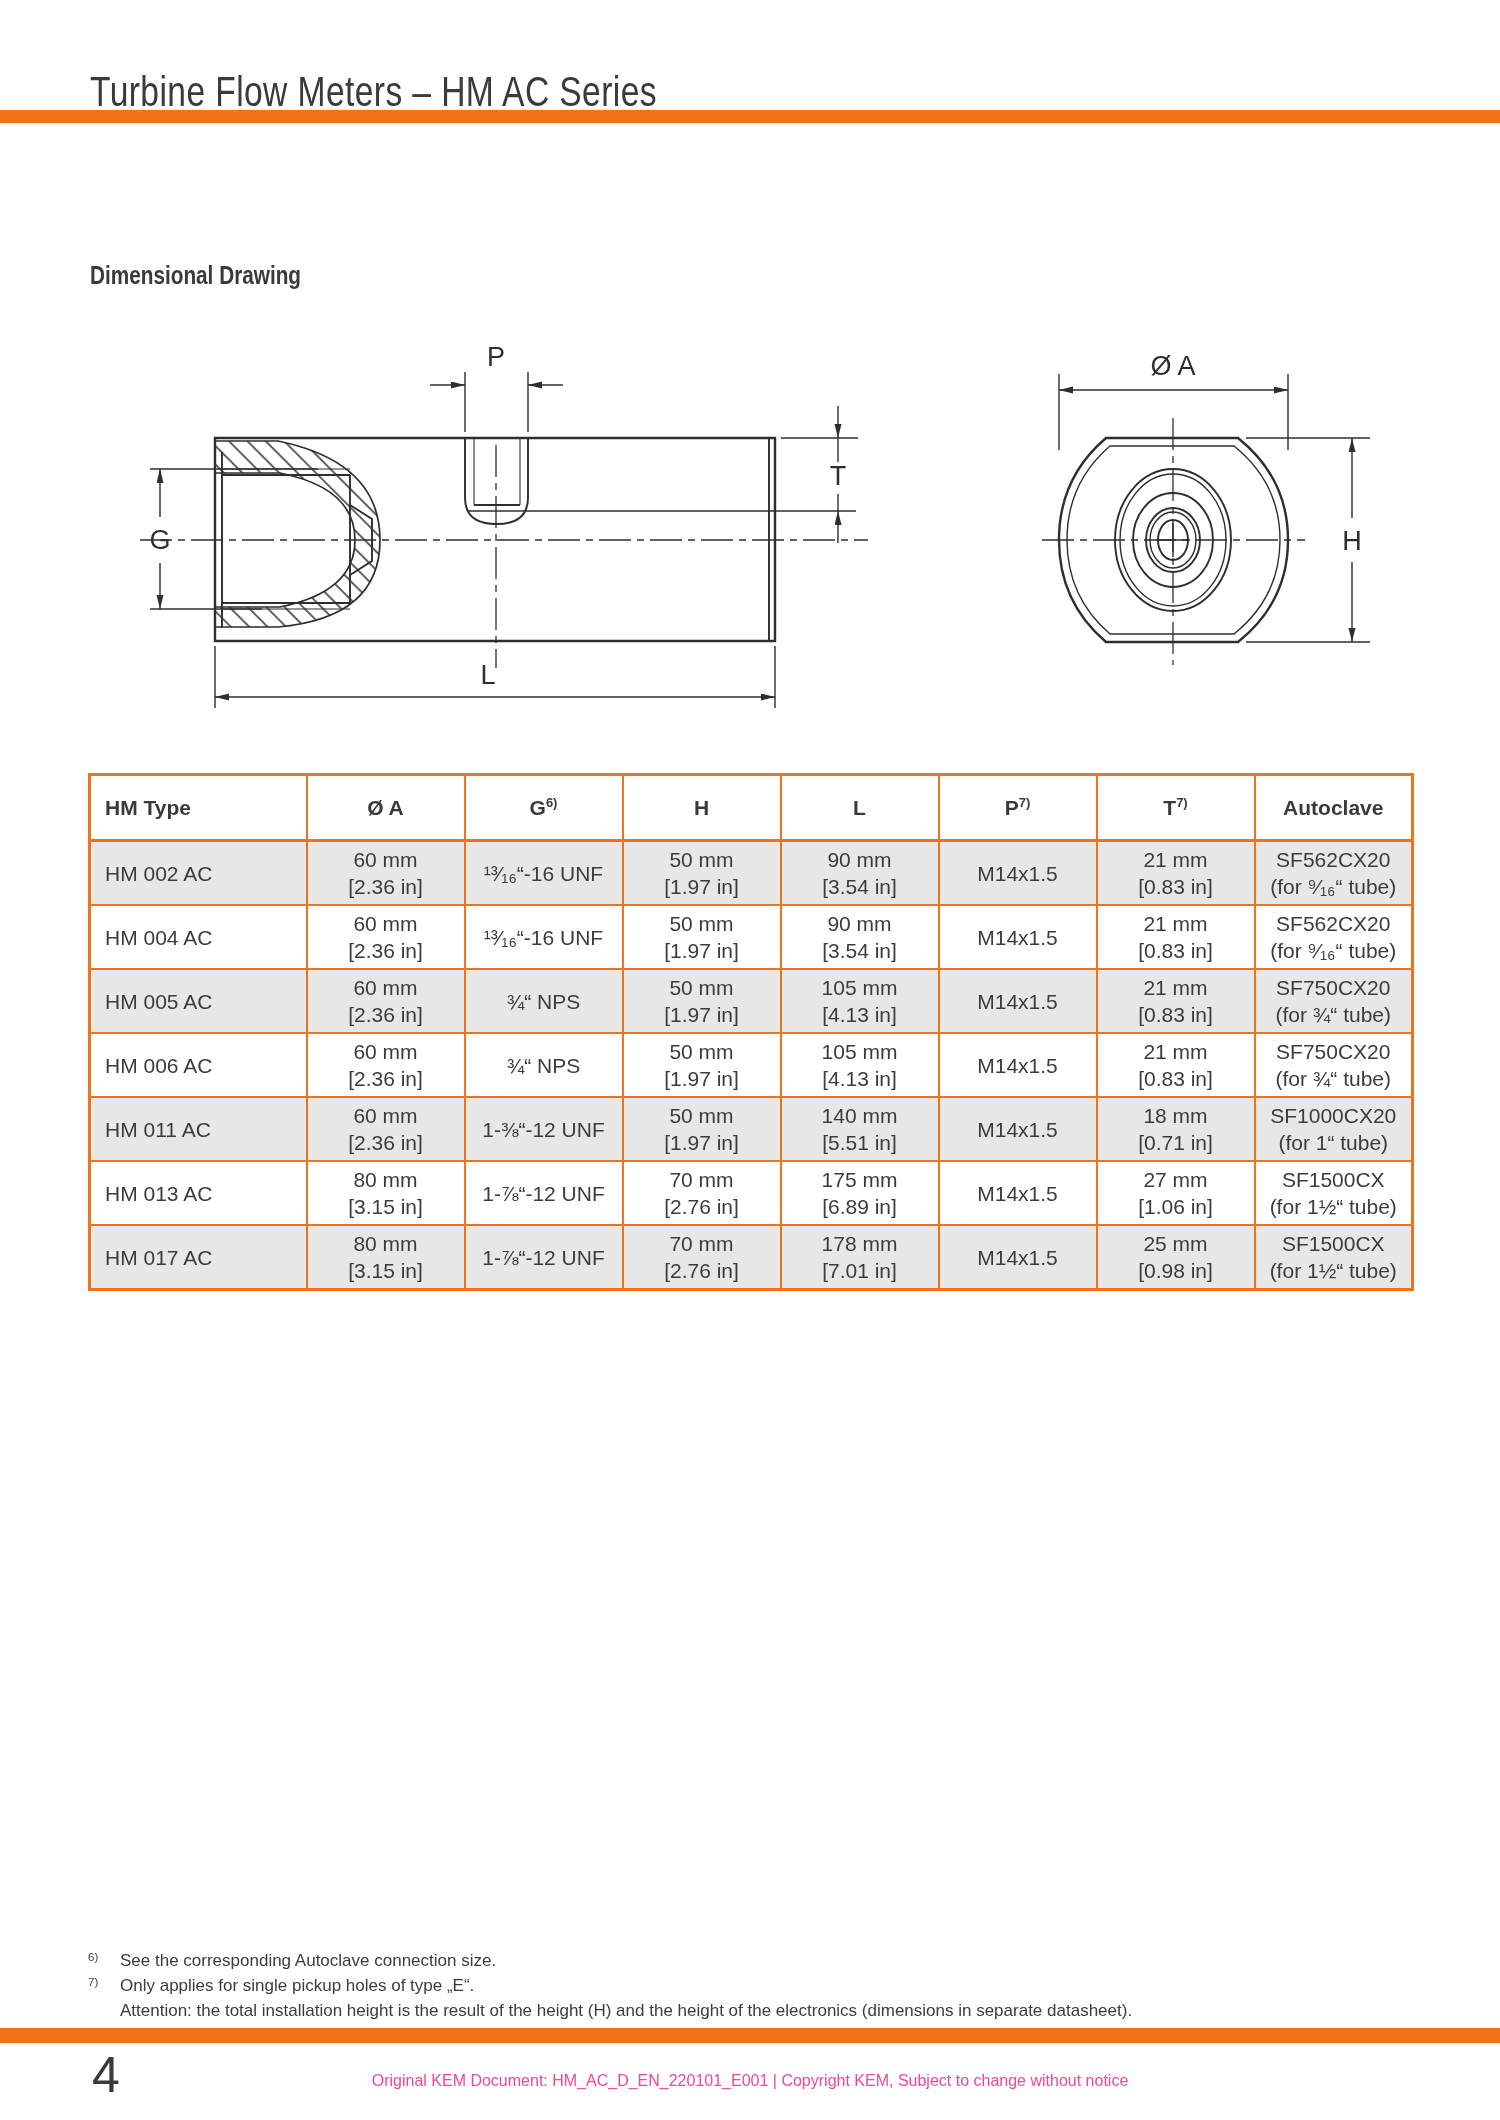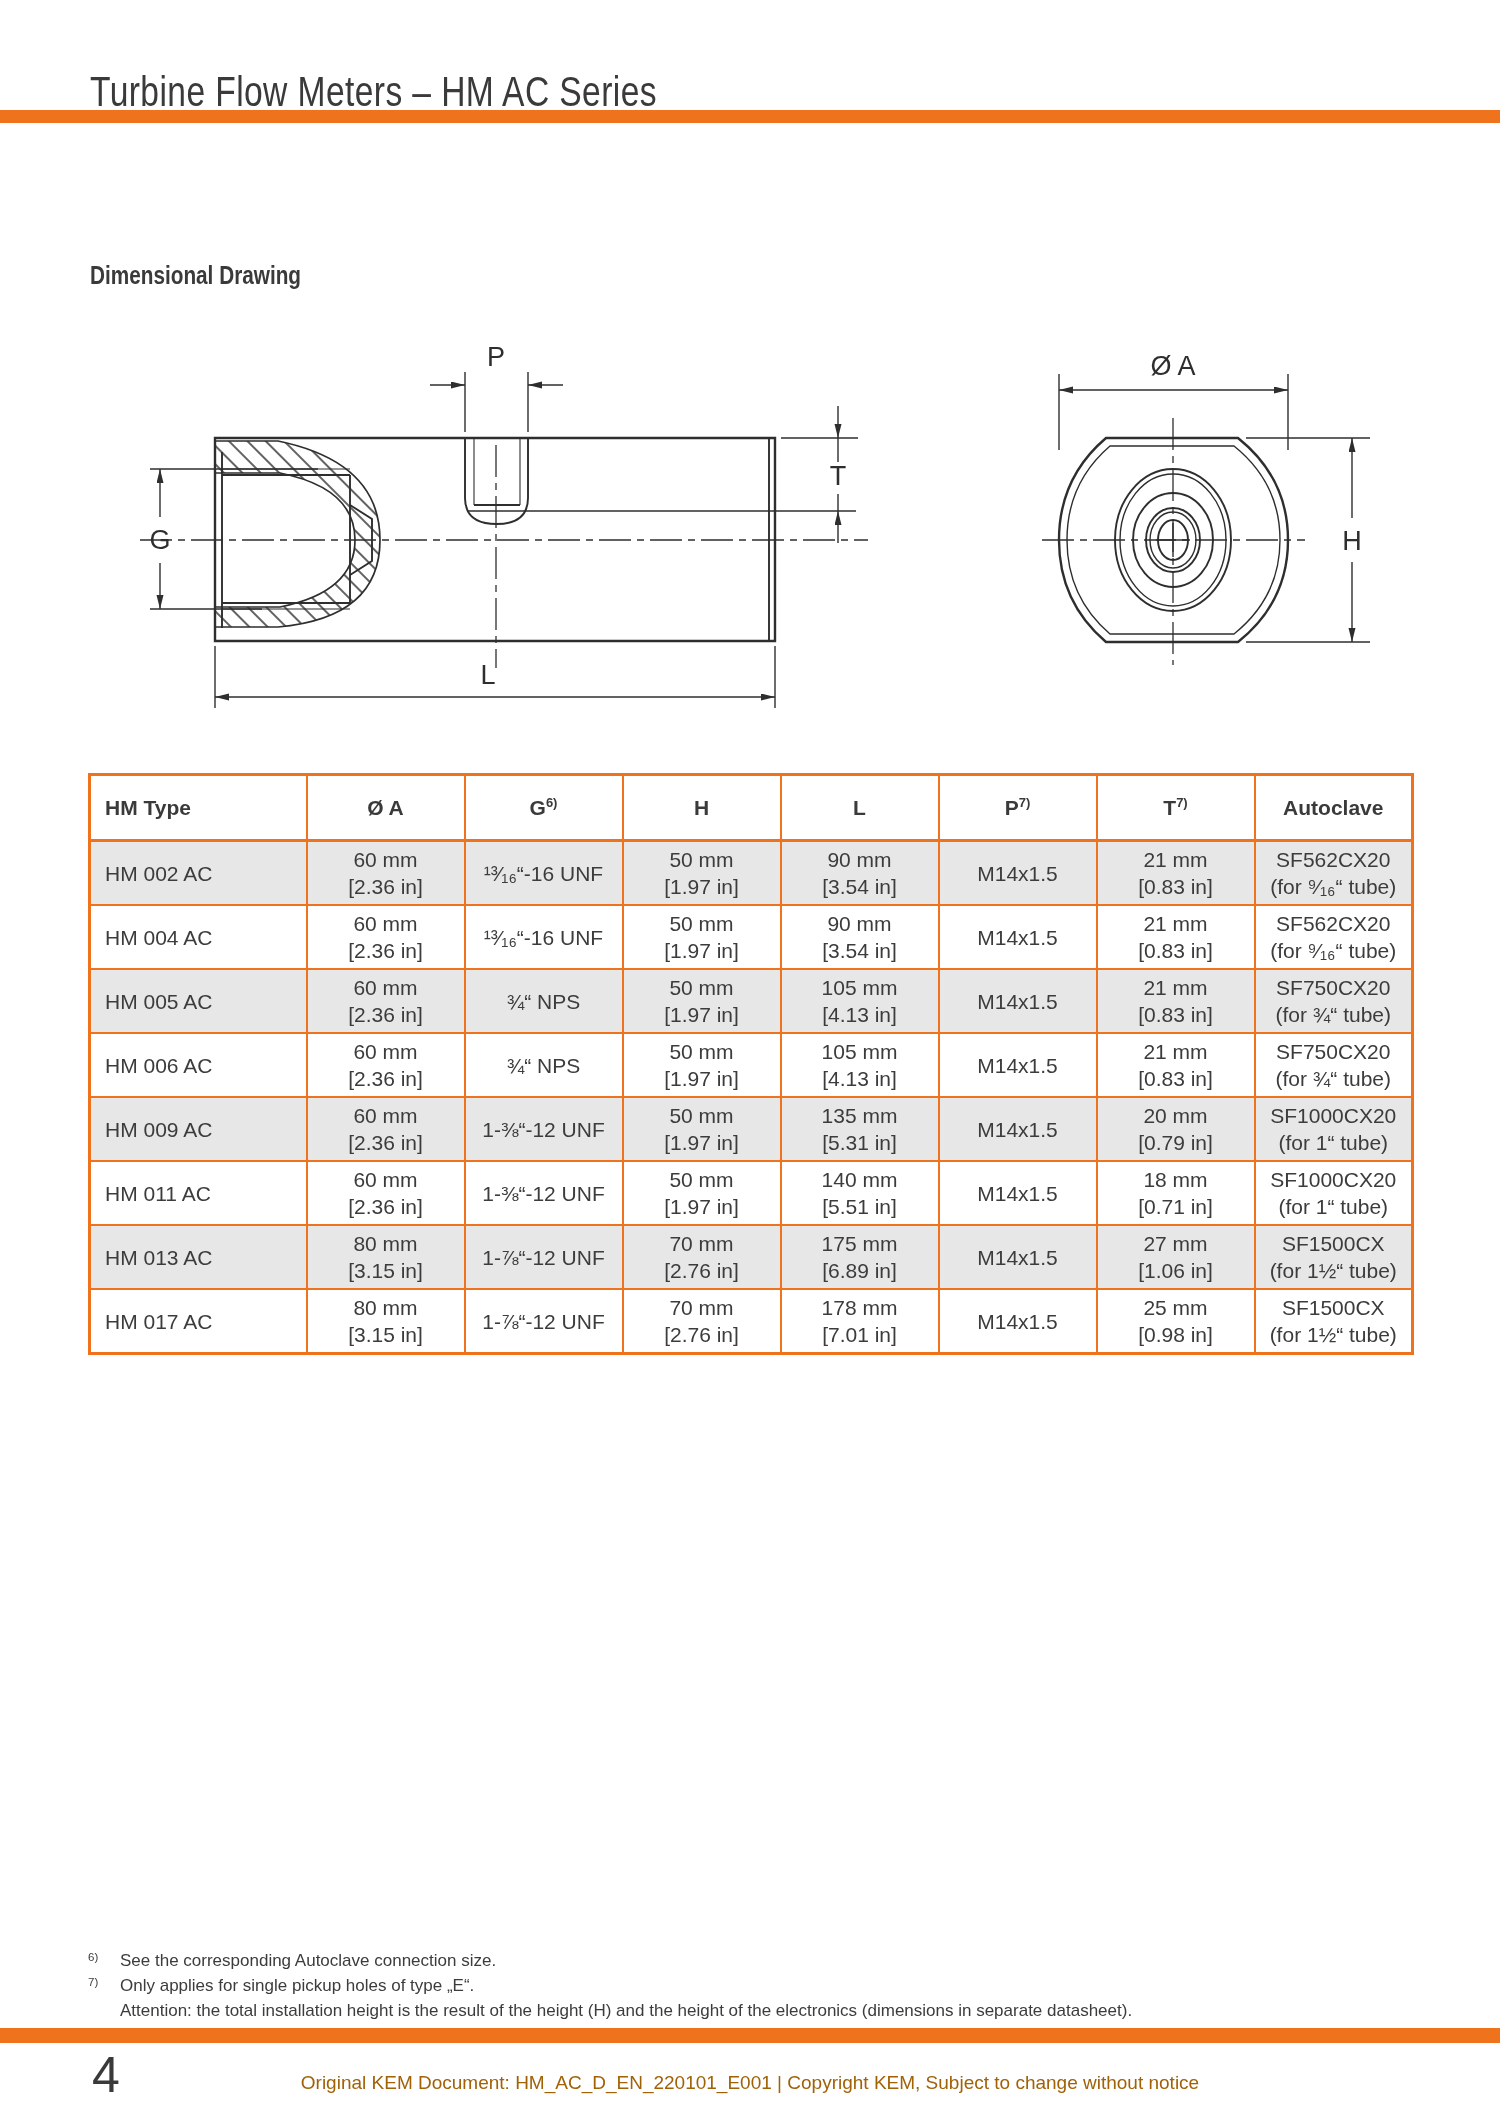--- a/index.html
+++ b/index.html
@@ -25,21 +25,21 @@
                  line-height:27px;color:#3c3c3c;background:#fff;}
   .spec-table th.first,.spec-table td.first{text-align:left;padding-left:14px;}
   .spec-table tbody tr:nth-child(odd) td{background:var(--rowgray);}
   .spec-table sup{font-size:13px;line-height:0;vertical-align:super;}
   .footnotes{position:absolute;left:88px;top:1948px;font-size:17px;color:#3c3c3c;}
   .fn-line{display:flex;line-height:25px;}
   .fn-marker{width:32px;flex:0 0 32px;font-size:11.5px;transform:translateY(-3px);}
   .fn-text{flex:1;}
   .bottom-bar{position:absolute;left:0;top:2028px;width:100%;height:15px;background:var(--accent);}
   .page-num{position:absolute;left:92px;top:2046px;font-size:50px;font-weight:400;color:#3a3a3a;}
-  .footer-text{position:absolute;left:0;top:2072px;width:100%;text-align:center;font-size:19px;color:#a16207;}
+  .footer-text{position:absolute;left:0;top:2072px;width:100%;text-align:center;font-size:16px;color:#ec4899;}
 </style>
 </head>
 <body>
 
 <div class="page">
 
   <h1 class="title">Turbine Flow Meters – HM AC Series</h1>
   <div class="rule-top"></div>
 
   <h2 class="section-heading">Dimensional Drawing</h2>
@@ -225,35 +225,20 @@
           <td>¾“ NPS</td>
           <td>50 mm
 [1.97 in]</td>
           <td>105 mm
 [4.13 in]</td>
           <td>M14x1.5</td>
           <td>21 mm
 [0.83 in]</td>
           <td>SF750CX20
 (for ¾“ tube)</td>
-        </tr>
-        <tr>
-          <td class="first">HM 009 AC</td>
-          <td>60 mm
-[2.36 in]</td>
-          <td>1-⅜“-12 UNF</td>
-          <td>50 mm
-[1.97 in]</td>
-          <td>135 mm
-[5.31 in]</td>
-          <td>M14x1.5</td>
-          <td>20 mm
-[0.79 in]</td>
-          <td>SF1000CX20
-(for 1“ tube)</td>
         </tr>
         <tr>
           <td class="first">HM 011 AC</td>
           <td>60 mm
 [2.36 in]</td>
           <td>1-⅜“-12 UNF</td>
           <td>50 mm
 [1.97 in]</td>
           <td>140 mm
 [5.51 in]</td>

